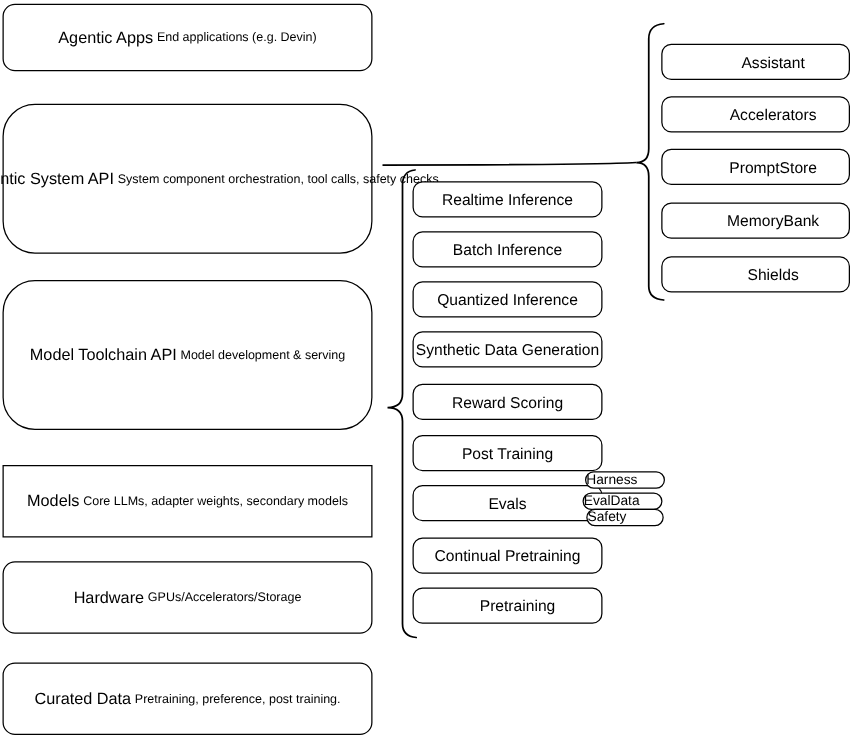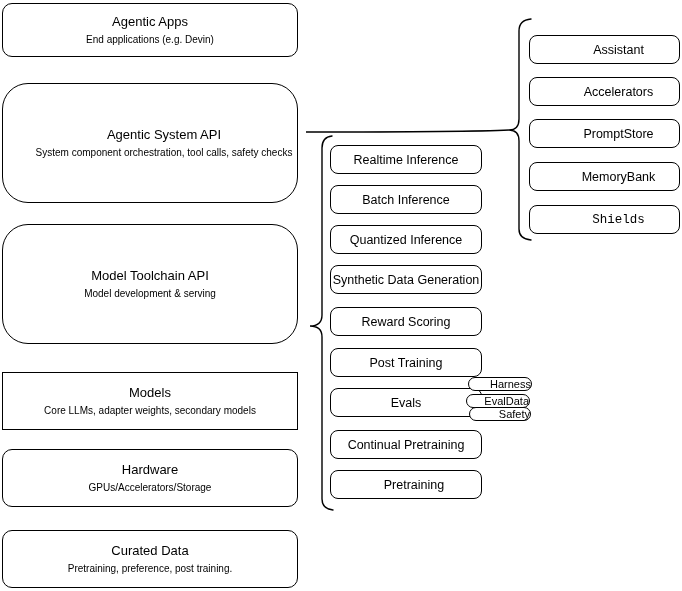--- a/index.html
+++ b/index.html
@@ -10,38 +10,38 @@
     font-family:"Liberation Sans", sans-serif;
     color:#000000;
     overflow:hidden;
   }
   .box{
     position:absolute;
     box-sizing:border-box;
     border:1.5px solid #000000;
     background:#ffffff;
     display:flex;
-    flex-direction:column;
+    flex-direction:row;
     align-items:center;
     justify-content:center;
     text-align:center;
   }
   .lbox{left:2px;width:296px;gap:3px;}
   .btitle{font-size:13px;line-height:16px;white-space:nowrap;}
   .bsub{font-size:10px;line-height:13px;white-space:nowrap;}
   .mbox{left:330px;width:152px;height:29px;border-radius:8px;}
   .rbox{left:529px;width:151px;height:29px;border-radius:8px;padding-left:28px;}
   .mbox .blabel,.rbox .blabel{font-size:12.5px;line-height:14px;white-space:nowrap;}
   .pill{
     position:absolute;
     box-sizing:border-box;
     border:1.4px solid #000000;
     border-radius:8px;
     background:#ffffff;
-    display:flex;align-items:center;justify-content:flex-end;
+    display:flex;align-items:center;justify-content:flex-start;
     font-size:11px;line-height:12px;white-space:nowrap;
     z-index:3;
   }
   #connector-layer{position:absolute;left:0;top:0;z-index:1;pointer-events:none;}
   .box{z-index:2;}
 </style>
 </head>
 <body>
 
 <div id="canvas">
@@ -120,17 +120,17 @@
   </div>
   <div class="box rbox" style="top:77px;">
     <div class="blabel">Accelerators</div>
   </div>
   <div class="box rbox" style="top:119px;">
     <div class="blabel">PromptStore</div>
   </div>
   <div class="box rbox" style="top:162px;">
     <div class="blabel">MemoryBank</div>
   </div>
-  <div class="box rbox" style="top:205px;font-family:Liberation Mono, monospace;">
+  <div class="box rbox" style="top:205px;">
     <div class="blabel">Shields</div>
   </div>
 
 </div>
 
 </body></html>

